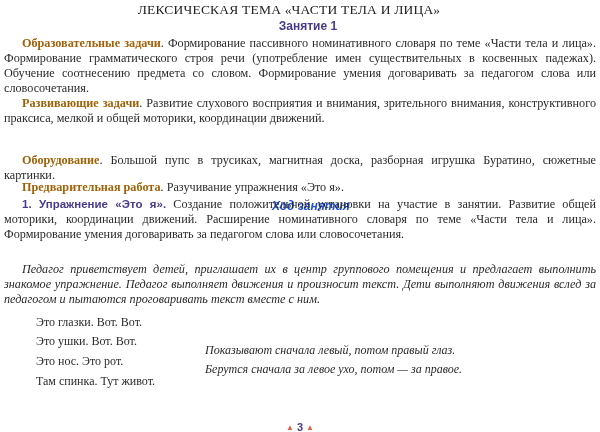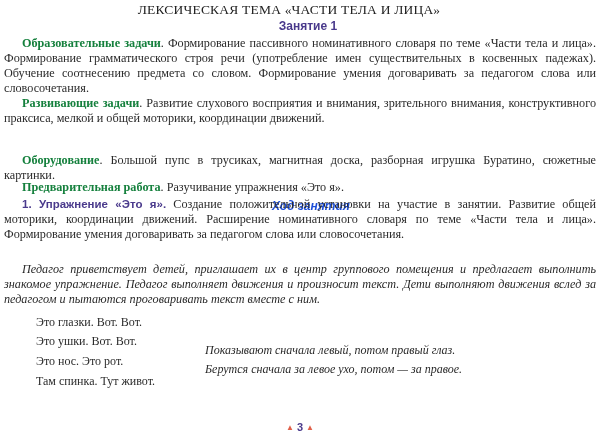--- a/index.html
+++ b/index.html
@@ -16,21 +16,21 @@
   .lesson-heading {
     position: absolute; top: 19px; left: 0; width: 600px; text-align: center;
     font-family: "Liberation Sans", "DejaVu Sans", sans-serif;
     font-weight: bold; font-size: 12px; color: #4a3a8c; margin-left: 8px;
   }
   .para {
     position: absolute; left: 4px; width: 592px;
     font-size: 12.2px; line-height: 15px; text-align: justify;
     text-indent: 18px; margin: 0;
   }
-  .para b { color: #15803d; }
+  .para b { color: #a16207; }
   .course-heading {
     position: absolute; top: 199px; left: 0; width: 564px; text-align: center;
     font-family: "Liberation Sans", "DejaVu Sans", sans-serif;
     font-weight: bold; font-style: italic; font-size: 12px; color: #1d4ed8; padding-left: 29px;
   }
   .ex-label {
     font-family: "Liberation Sans", "DejaVu Sans", sans-serif;
     font-weight: bold; color: #4a3a8c; font-size: 11.5px;
   }
   .italic-para { font-style: italic; }

